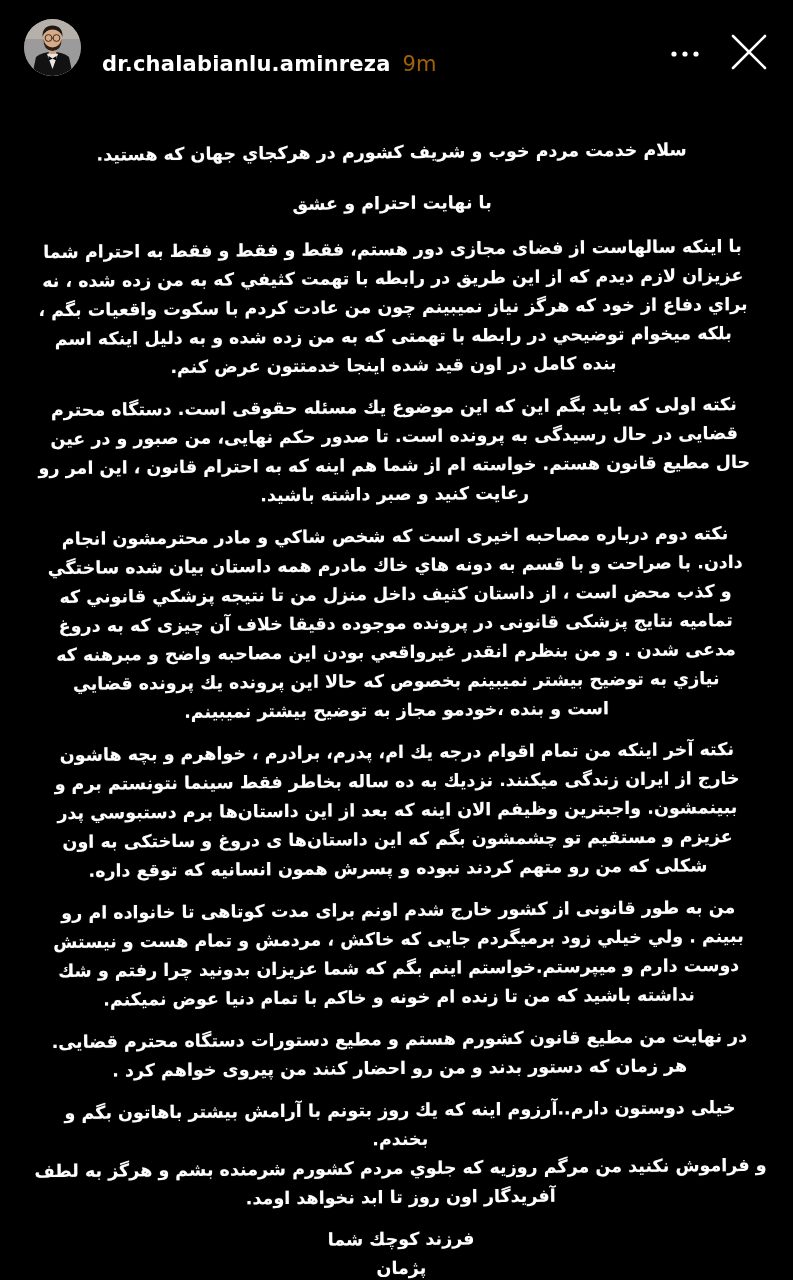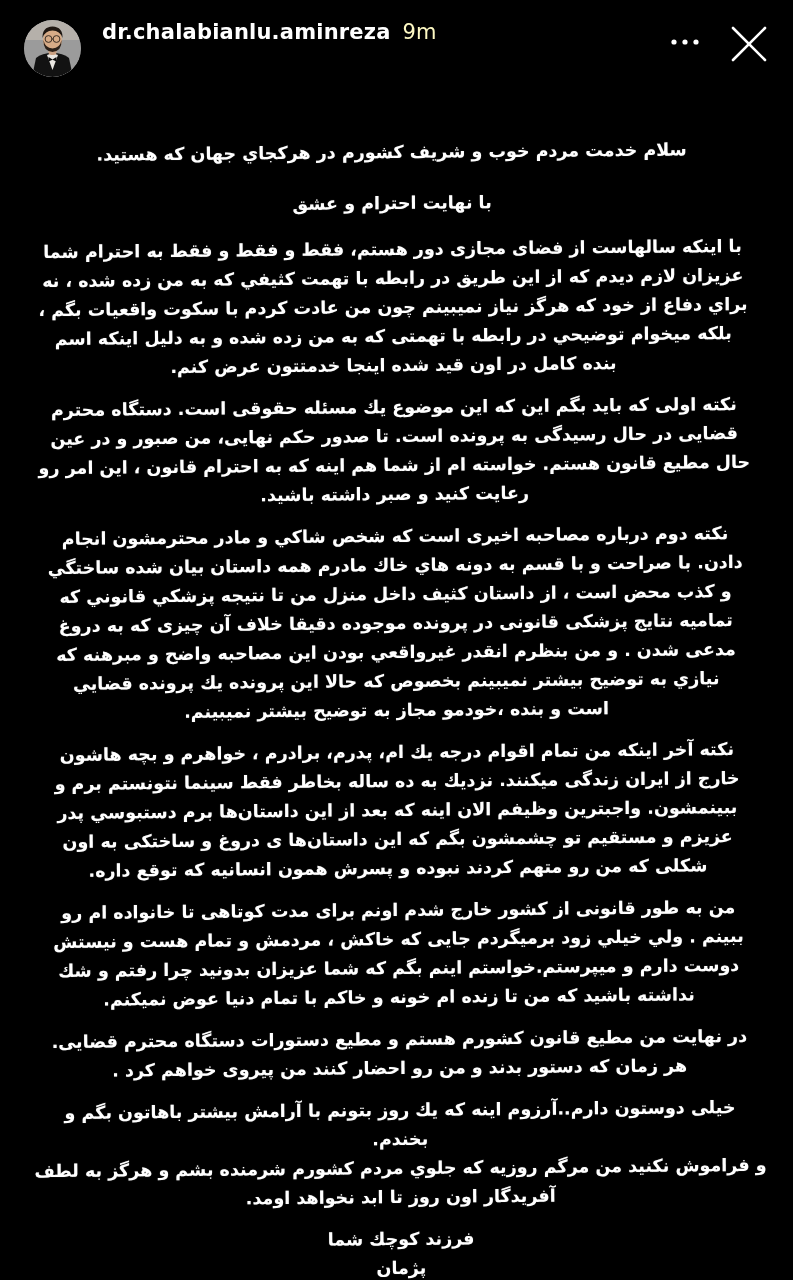--- a/index.html
+++ b/index.html
@@ -15,21 +15,21 @@
     background: #000;
     overflow: hidden;
     margin: 0 auto;
   }
   
   .story-header {
     position: absolute;
     top: 0; left: 0; right: 0;
     height: 76px;
     display: flex;
-    align-items: flex-start;
+    align-items: flex-end;
     padding: 20px 20px 0 24px;
     box-sizing: border-box;
     z-index: 5;
   }
   .avatar {
     width: 57px;
     height: 57px;
     border-radius: 50%;
     overflow: hidden;
     flex: 0 0 auto;
@@ -41,21 +41,21 @@
     margin-left: 21px;
     color: #ffffff;
     font-size: 21px;
     font-weight: 700;
     letter-spacing: 0.2px;
     cursor: pointer;
     white-space: nowrap;
   }
   .timestamp {
     margin-left: 12px;
-    color: #fef9c3;
+    color: #a16207;
     font-size: 21px;
     font-weight: 400;
   }
   .header-spacer { flex: 1 1 auto; }
   .icon-btn {
     background: none;
     border: none;
     padding: 0;
     margin: 0;
     cursor: pointer;

